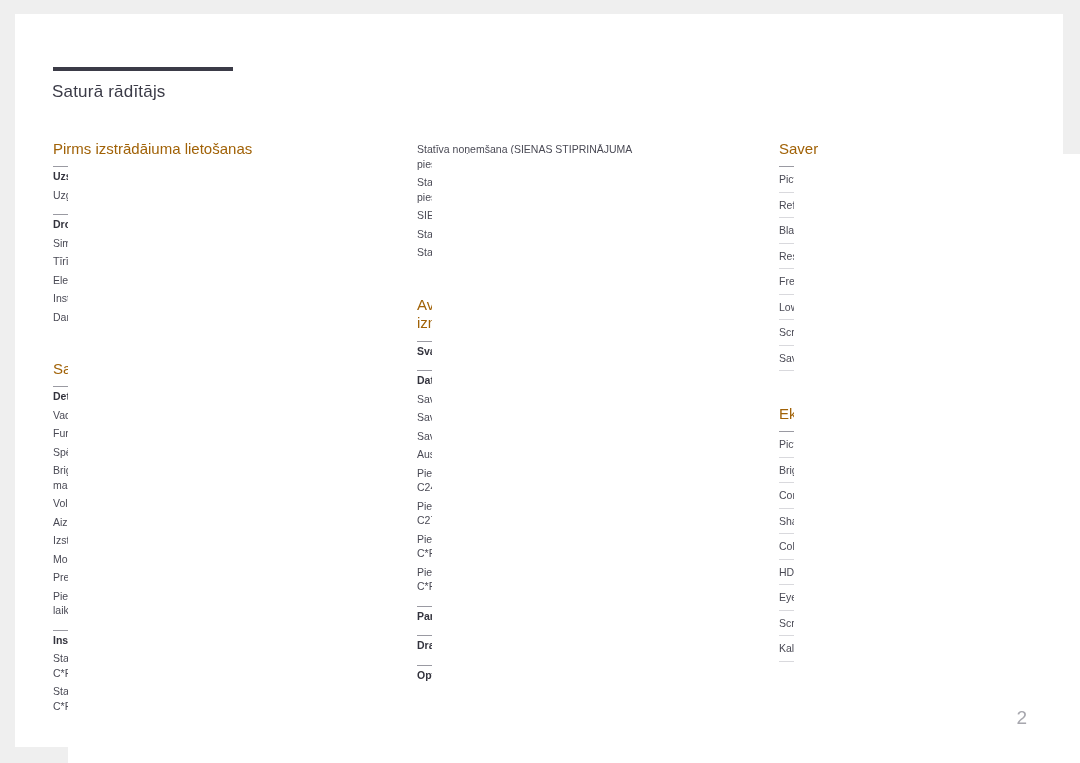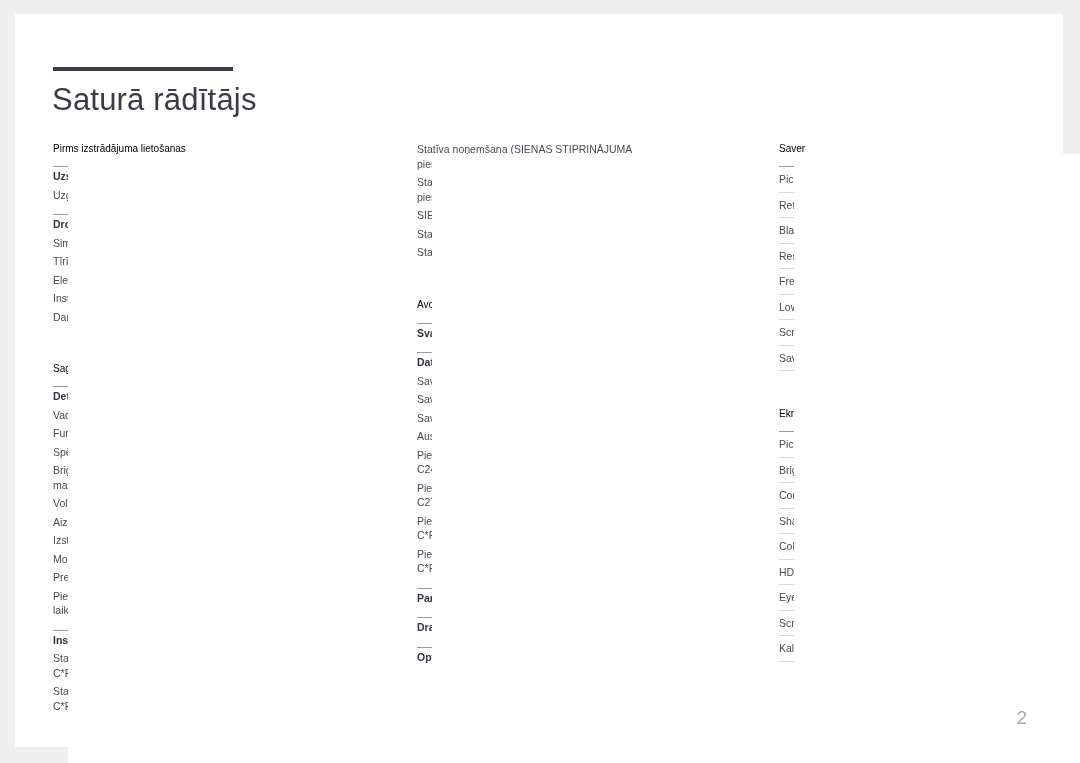--- a/index.html
+++ b/index.html
@@ -26,21 +26,21 @@
     left: 38px;
     top: 53px;
     width: 180px;
     height: 4px;
     background: #3b3b47;
   }
   .page-title {
     position: absolute;
     left: 37px;
     top: 68px;
-    font-size: 31px;
+    font-size: 17px;
     font-weight: 400;
     color: #3b3b47;
     letter-spacing: 0.2px;
   }
 
   
   .columns {
     position: absolute;
     left: 0;
     top: 126px;
@@ -50,22 +50,22 @@
     position: absolute;
     top: 0;
   }
   .col-1 { left: 38px;  width: 252px; }
   .col-2 { left: 402px; width: 246px; }
   .col-3 { left: 764px; width: 250px; }
 
   
   .section { margin-bottom: 0; }
   .section-title {
-    color: #000000;
-    font-size: 10px;
+    color: #a16207;
+    font-size: 15px;
     font-weight: 400;
     line-height: 17px;
     margin-bottom: 9px;
   }
   .section-title.two-line { line-height: 18px; }
 
   .group { border-top: 1px solid #9a9aa2; }
 
   .row {
     display: flex;

